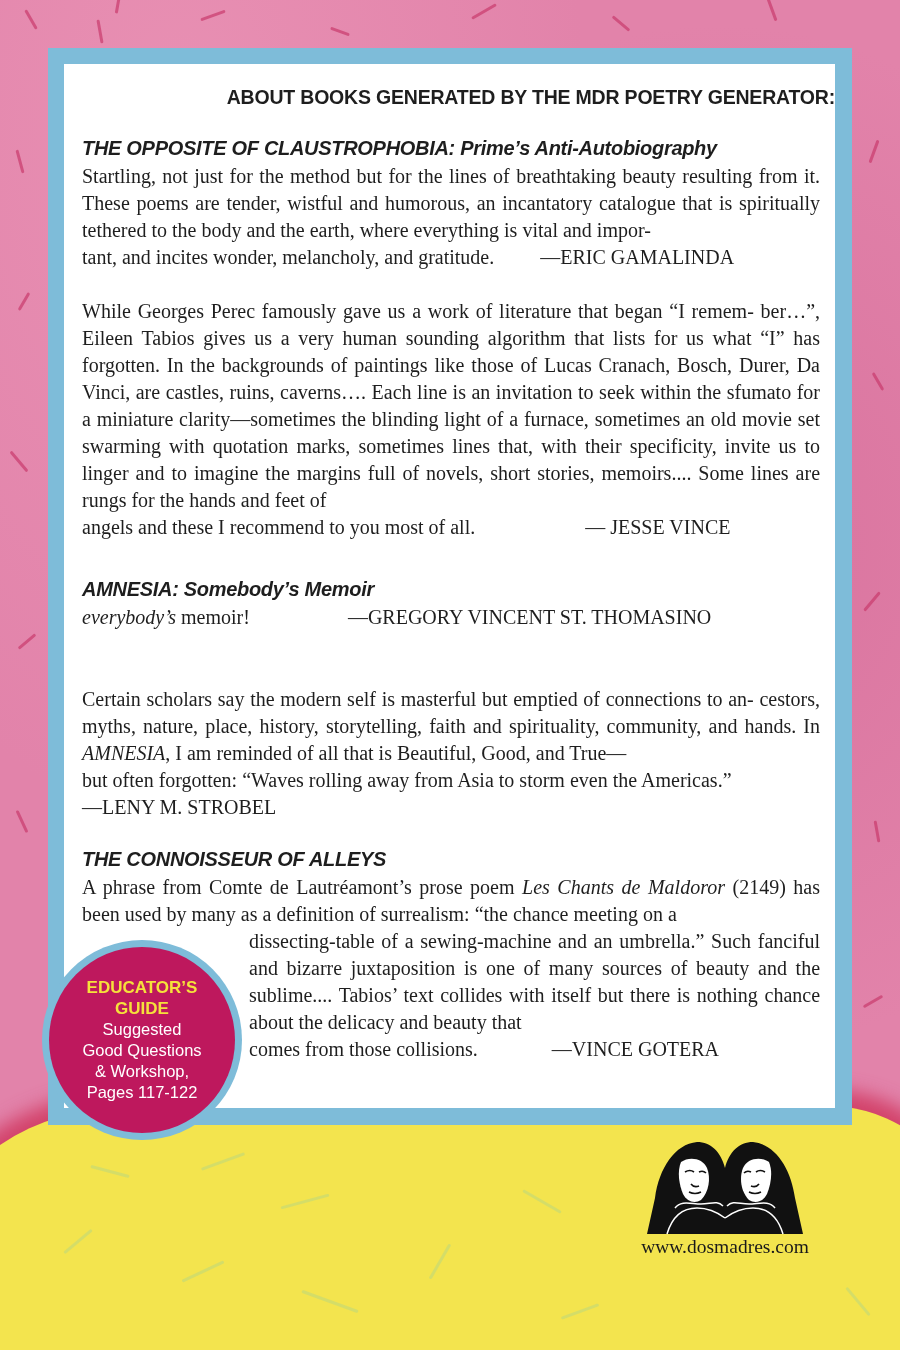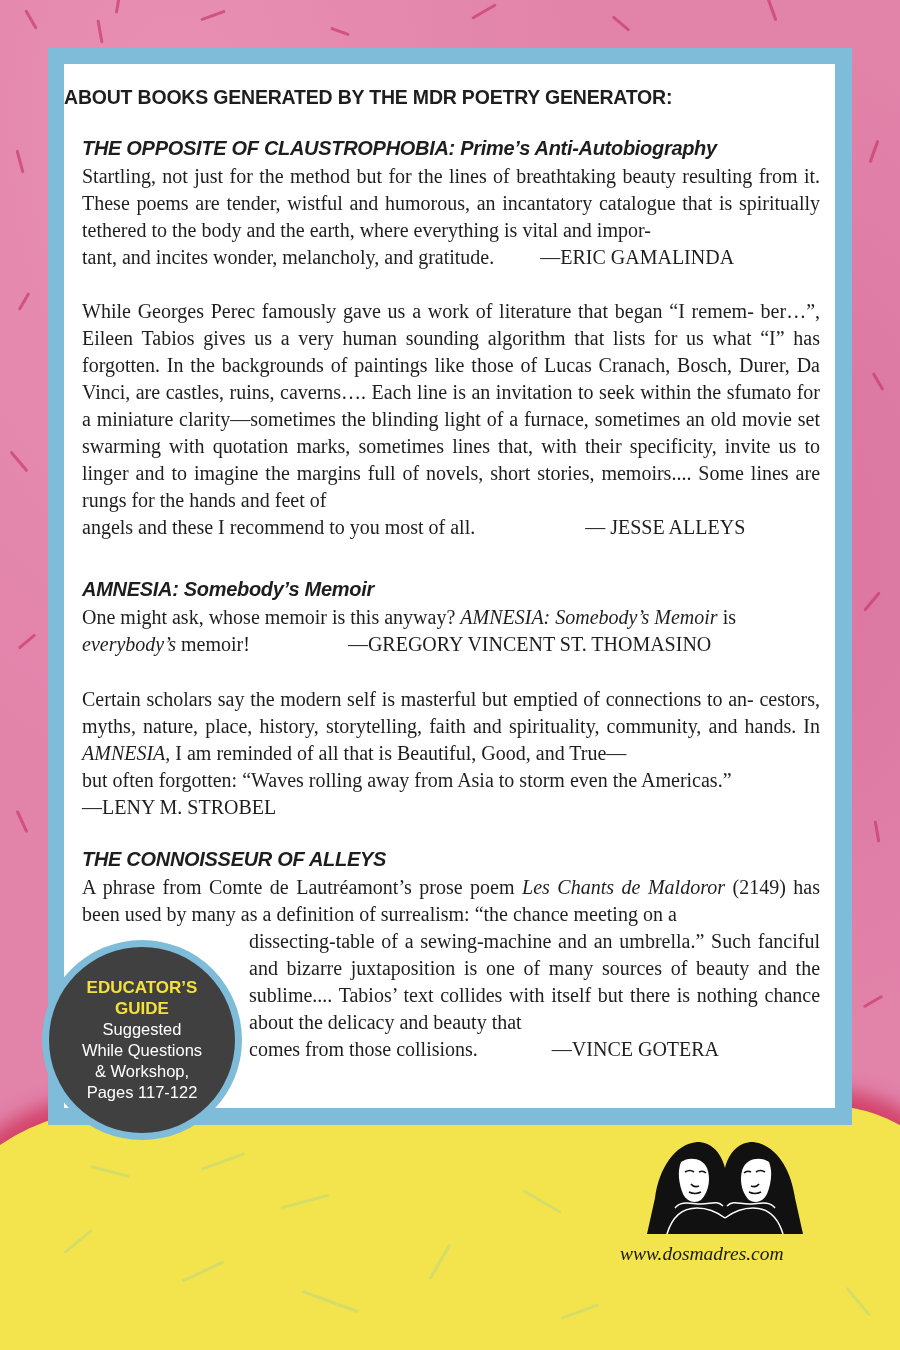--- a/index.html
+++ b/index.html
@@ -30,57 +30,57 @@
 
   .frame {
     position: absolute; left: 48px; top: 48px; width: 804px; height: 1077px;
     background: #7ebcd9;
   }
   .panel {
     position: absolute; left: 64px; top: 64px; width: 771px; height: 1044px;
     background: #ffffff;
   }
   .main-title {
-    position: absolute; left: 64px; top: 86px; width: 771px; text-align: left;
+    position: absolute; left: 64px; top: 86px; width: 771px; text-align: right;
     font-family: "Liberation Sans", sans-serif; font-weight: bold; font-size: 19.5px;
     color: #1e1e1e; letter-spacing: -0.2px;
   }
   .book-title {
     position: absolute; left: 82px;
     font-family: "Liberation Sans", sans-serif; font-weight: bold; font-style: italic;
     font-size: 20px; color: #1e1e1e; letter-spacing: -0.3px; white-space: nowrap;
   }
   .para {
     position: absolute; left: 82px; width: 738px;
     font-family: "Liberation Serif", serif; font-size: 20px; line-height: 27px;
     color: #1e1e1e; text-align: justify; text-align-last: left;
   }
 
   .badge {
     position: absolute; left: 42px; top: 940px; width: 200px; height: 200px;
     border-radius: 50%; background: #7ebcd9;
   }
   .badge-inner {
     position: absolute; left: 7px; top: 7px; width: 186px; height: 186px;
-    border-radius: 50%; background: #404040;
+    border-radius: 50%; background: #be185d;
     display: flex; flex-direction: column; align-items: center; justify-content: center;
     font-family: "Liberation Sans", sans-serif;
   }
   .badge-title { color: #f5e13b; font-weight: bold; font-size: 17px; line-height: 21px; }
   .badge-text { color: #ffffff; font-size: 16.5px; line-height: 21px; }
 
   .logo { position: absolute; left: 620px; top: 1138px; width: 210px; }
   .logo svg { display: block; margin: 0 auto; }
   .logo-name {
     display: block; text-align: center; font-family: "Liberation Serif", serif;
     font-size: 27px; letter-spacing: 0.5px; color: #1a1a1a; margin-top: 3px;
   }
   .logo-url {
-    display: block; text-align: left; font-family: "Liberation Serif", serif;
-    font-size: 19.5px; color: #1a1a1a; margin-top: 7px; font-style: italic;
+    display: block; text-align: center; font-family: "Liberation Serif", serif;
+    font-size: 19.5px; color: #1a1a1a; margin-top: 0;
   }
   i.it { font-style: italic; }
 </style>
 </head>
 <body>
 
 <div class="bg-pink"></div>
 
 <div class="streak pink" style="left:20px;top:18px;width:22px;transform:rotate(60deg)"></div>
 <div class="streak pink" style="left:88px;top:30px;width:24px;transform:rotate(80deg)"></div>
@@ -135,27 +135,26 @@
   <span class="jline">ber…”, Eileen Tabios gives us a very human sounding algorithm that lists for us</span>
   <span class="jline">what “I” has forgotten. In the backgrounds of paintings like those of Lucas Cranach,</span>
   <span class="jline">Bosch, Durer, Da Vinci, are castles, ruins, caverns…. Each line is an invitation to</span>
   <span class="jline">seek within the sfumato for a miniature clarity—sometimes the blinding light of a</span>
   <span class="jline">furnace, sometimes an old movie set swarming with quotation marks, sometimes</span>
   <span class="jline">lines that, with their specificity, invite us to linger and to imagine the margins full</span>
   <span class="jline">of novels, short stories, memoirs.... Some lines are rungs for the hands and feet of</span>
   <span style="display:block;white-space:nowrap">
     <span>angels and these I recommend to you most of all.</span>
     <span style="display:inline-block;width:100px"></span>
-    <span>— JESSE ALLEYS</span>
+    <span>— JESSE VINCE</span>
   </span>
 </div>
 
 <div class="book-title" style="top:578px">AMNESIA: Somebody’s Memoir</div>
 <div class="para" style="top:604px">
-  <span class="jline"><span>One might ask, whose memoir is this anyway?</span> <i class="it">AMNESIA: Somebody’s Memoir</i> <span>is</span></span>
   <span style="display:block;white-space:nowrap">
     <i class="it">everybody’s</i>
     <span>memoir!</span>
     <span style="display:inline-block;width:88px"></span>
     <span>—GREGORY VINCENT ST. THOMASINO</span>
   </span>
 </div>
 
 <div class="para" style="top:686px">
   <span class="jline">Certain scholars say the modern self is masterful but emptied of connections to an-</span>
@@ -180,21 +179,21 @@
     <span style="display:inline-block;width:64px"></span>
     <span>—VINCE GOTERA</span>
   </span>
 </div>
 
 <div class="badge">
   <div class="badge-inner">
     <div class="badge-title">EDUCATOR’S</div>
     <div class="badge-title">GUIDE</div>
     <div class="badge-text">Suggested</div>
-    <div class="badge-text">While Questions</div>
+    <div class="badge-text">Good Questions</div>
     <div class="badge-text">&amp; Workshop,</div>
     <div class="badge-text">Pages 117-122</div>
   </div>
 </div>
 
 <div class="logo">
   <svg width="160" height="98" viewBox="0 0 160 98">
 
     <path d="M2,96 L10,60 C14,30 30,6 52,4 C66,4 76,14 80,30 L80,96 Z" fill="#111"></path>
     <path d="M36,24 C44,18 58,20 62,30 C66,40 64,54 56,62 C50,66 42,64 38,56 C34,46 32,34 36,24 Z" fill="#fff"></path>

